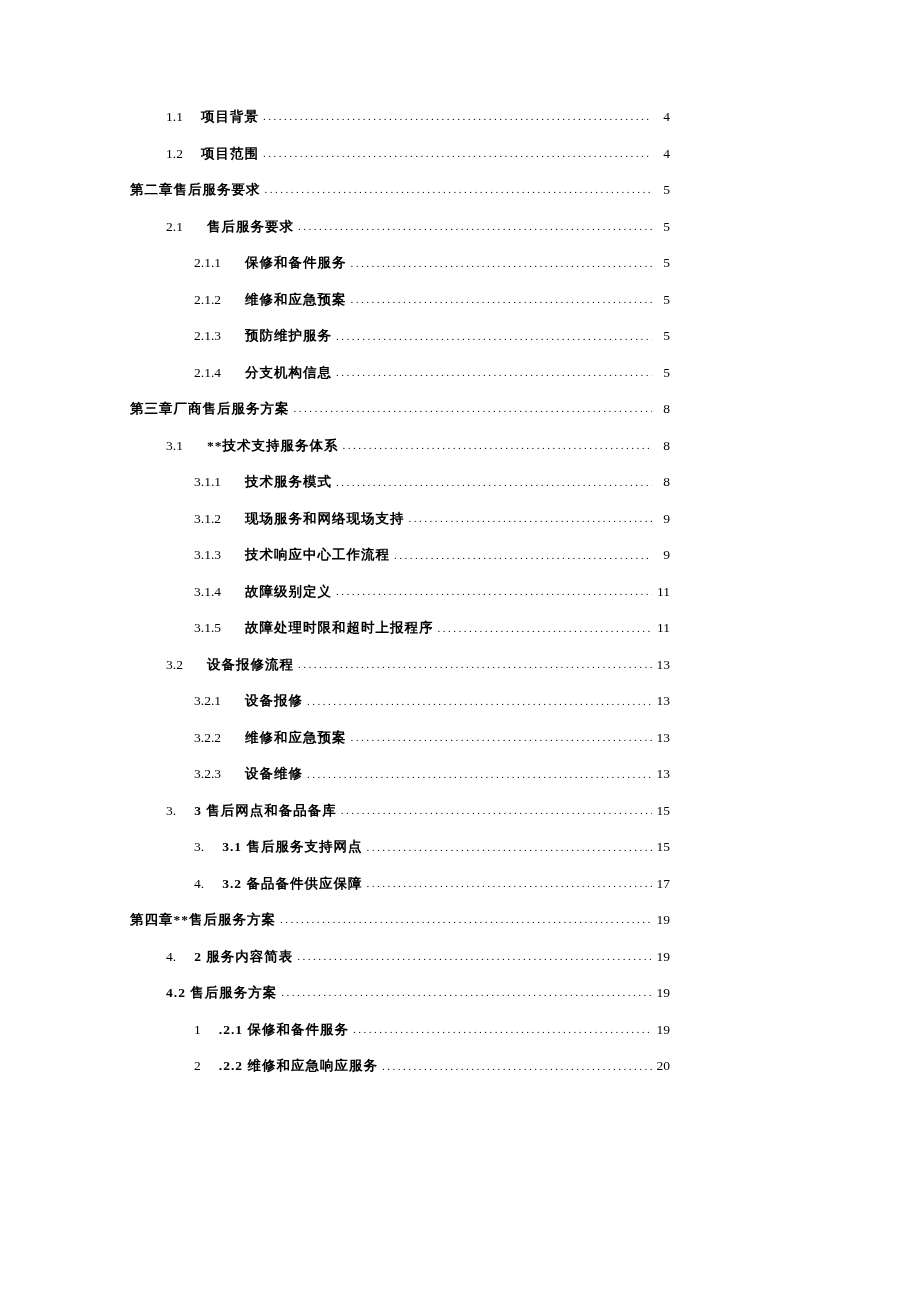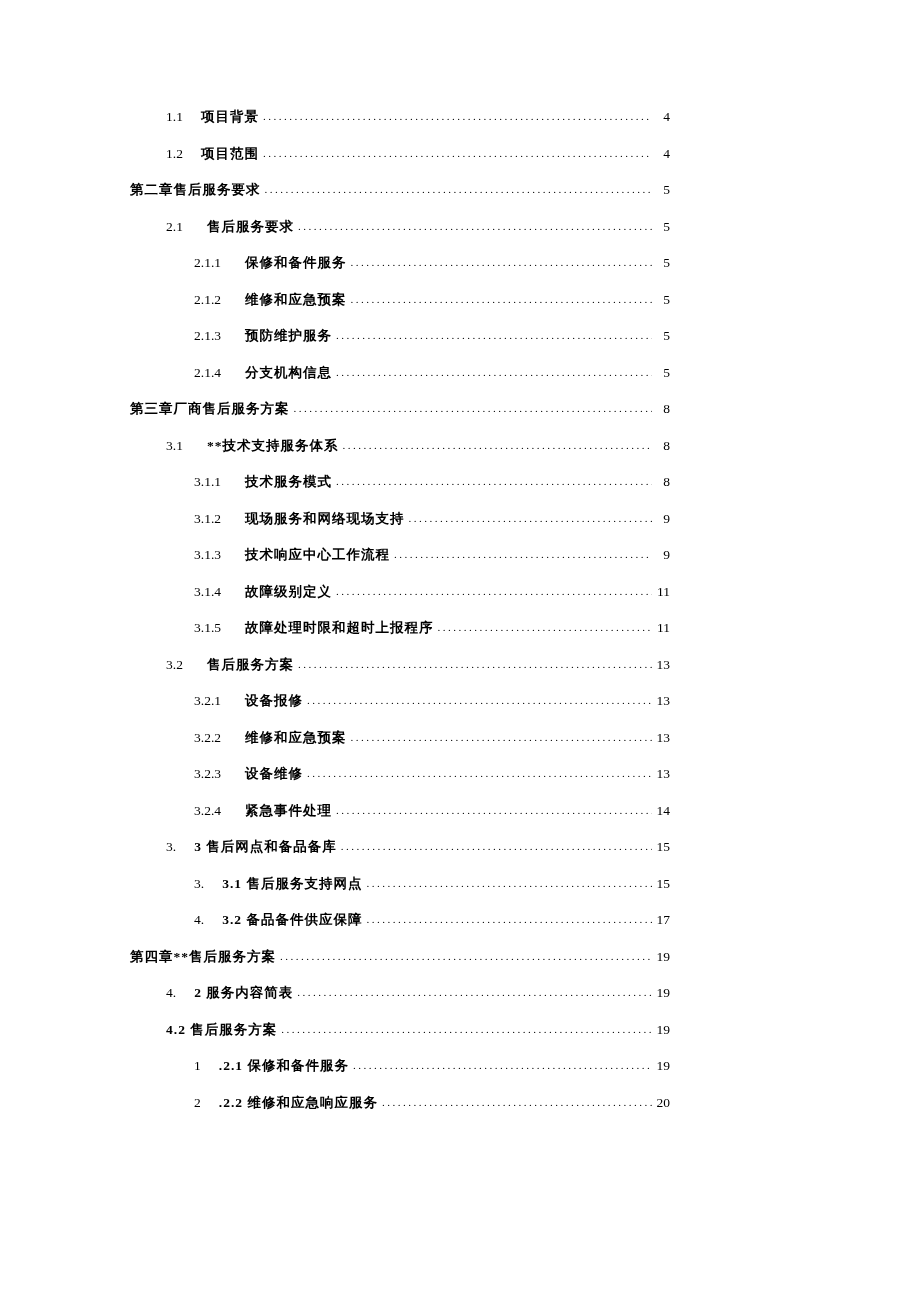--- a/index.html
+++ b/index.html
@@ -18,21 +18,21 @@
   .toc-line {
     display: flex;
     align-items: baseline;
     font-size: 13.5px;
     line-height: 1;
     margin-bottom: 23px;
     white-space: nowrap;
   }
   .indent-0 { padding-left: 0px; }
   .indent-1 { padding-left: 36px; }
-  .indent-2 { padding-left: 64px; }
+  .indent-2 { padding-left: 64px; align-items: flex-end; }
   .num {
     margin-right: 18px;
     letter-spacing: 0px;
   }
   .num-wide {
     margin-right: 24px;
   }
   .title {
     letter-spacing: 1px;
     font-weight: bold;
@@ -143,47 +143,41 @@
         <span class="pg">11</span>
       </div>
       <div class="toc-line indent-2">
         <span class="num num-wide">3.1.5</span>
         <span class="title">故障处理时限和超时上报程序</span>
         <span class="dots"></span>
         <span class="pg">11</span>
       </div>
       <div class="toc-line indent-1">
         <span class="num num-wide">3.2</span>
-        <span class="title">售后服务方案</span>
+        <span class="title">设备报修流程</span>
         <span class="dots"></span>
         <span class="pg">13</span>
       </div>
       <div class="toc-line indent-2">
         <span class="num num-wide">3.2.1</span>
         <span class="title">设备报修</span>
         <span class="dots"></span>
         <span class="pg">13</span>
       </div>
       <div class="toc-line indent-2">
         <span class="num num-wide">3.2.2</span>
         <span class="title">维修和应急预案</span>
         <span class="dots"></span>
         <span class="pg">13</span>
       </div>
       <div class="toc-line indent-2">
         <span class="num num-wide">3.2.3</span>
         <span class="title">设备维修</span>
         <span class="dots"></span>
         <span class="pg">13</span>
-      </div>
-      <div class="toc-line indent-2">
-        <span class="num num-wide">3.2.4</span>
-        <span class="title">紧急事件处理</span>
-        <span class="dots"></span>
-        <span class="pg">14</span>
       </div>
       <div class="toc-line indent-1">
         <span class="num">3.</span>
         <span class="title">3 售后网点和备品备库</span>
         <span class="dots"></span>
         <span class="pg">15</span>
       </div>
       <div class="toc-line indent-2">
         <span class="num">3.</span>
         <span class="title">3.1 售后服务支持网点</span>

